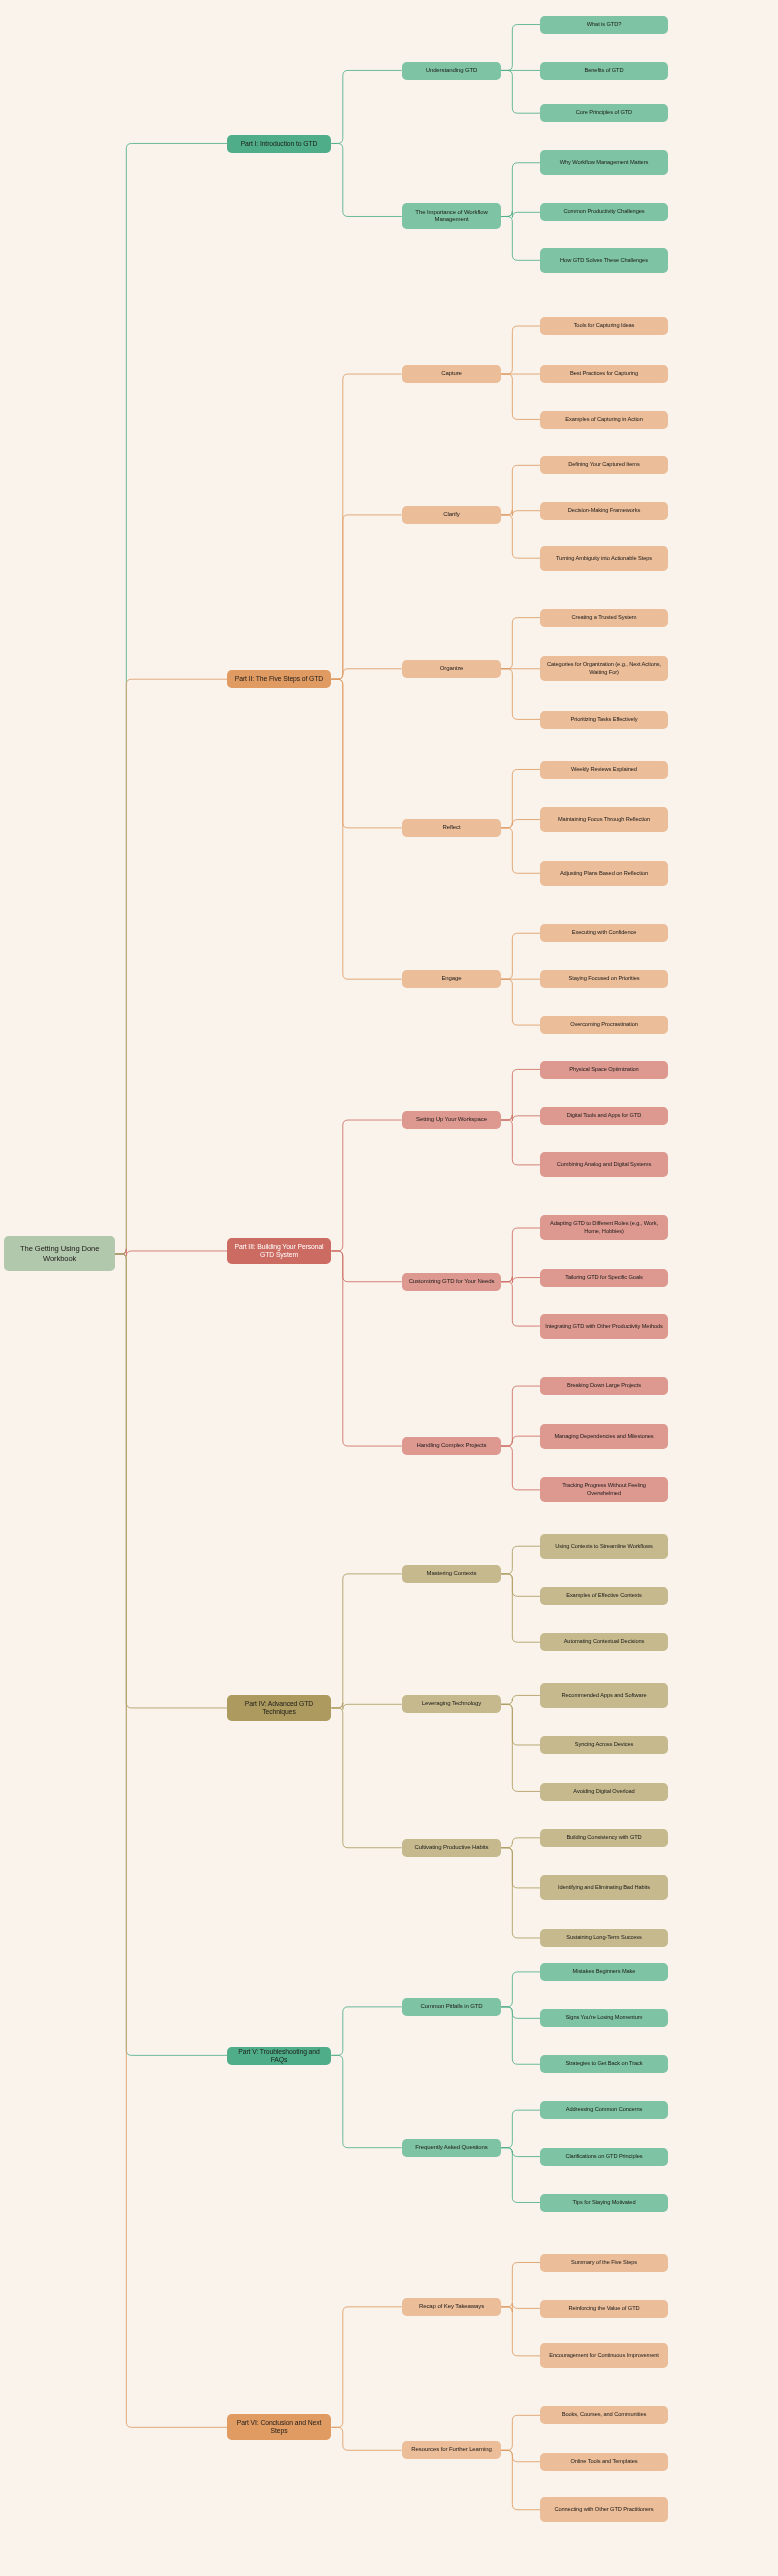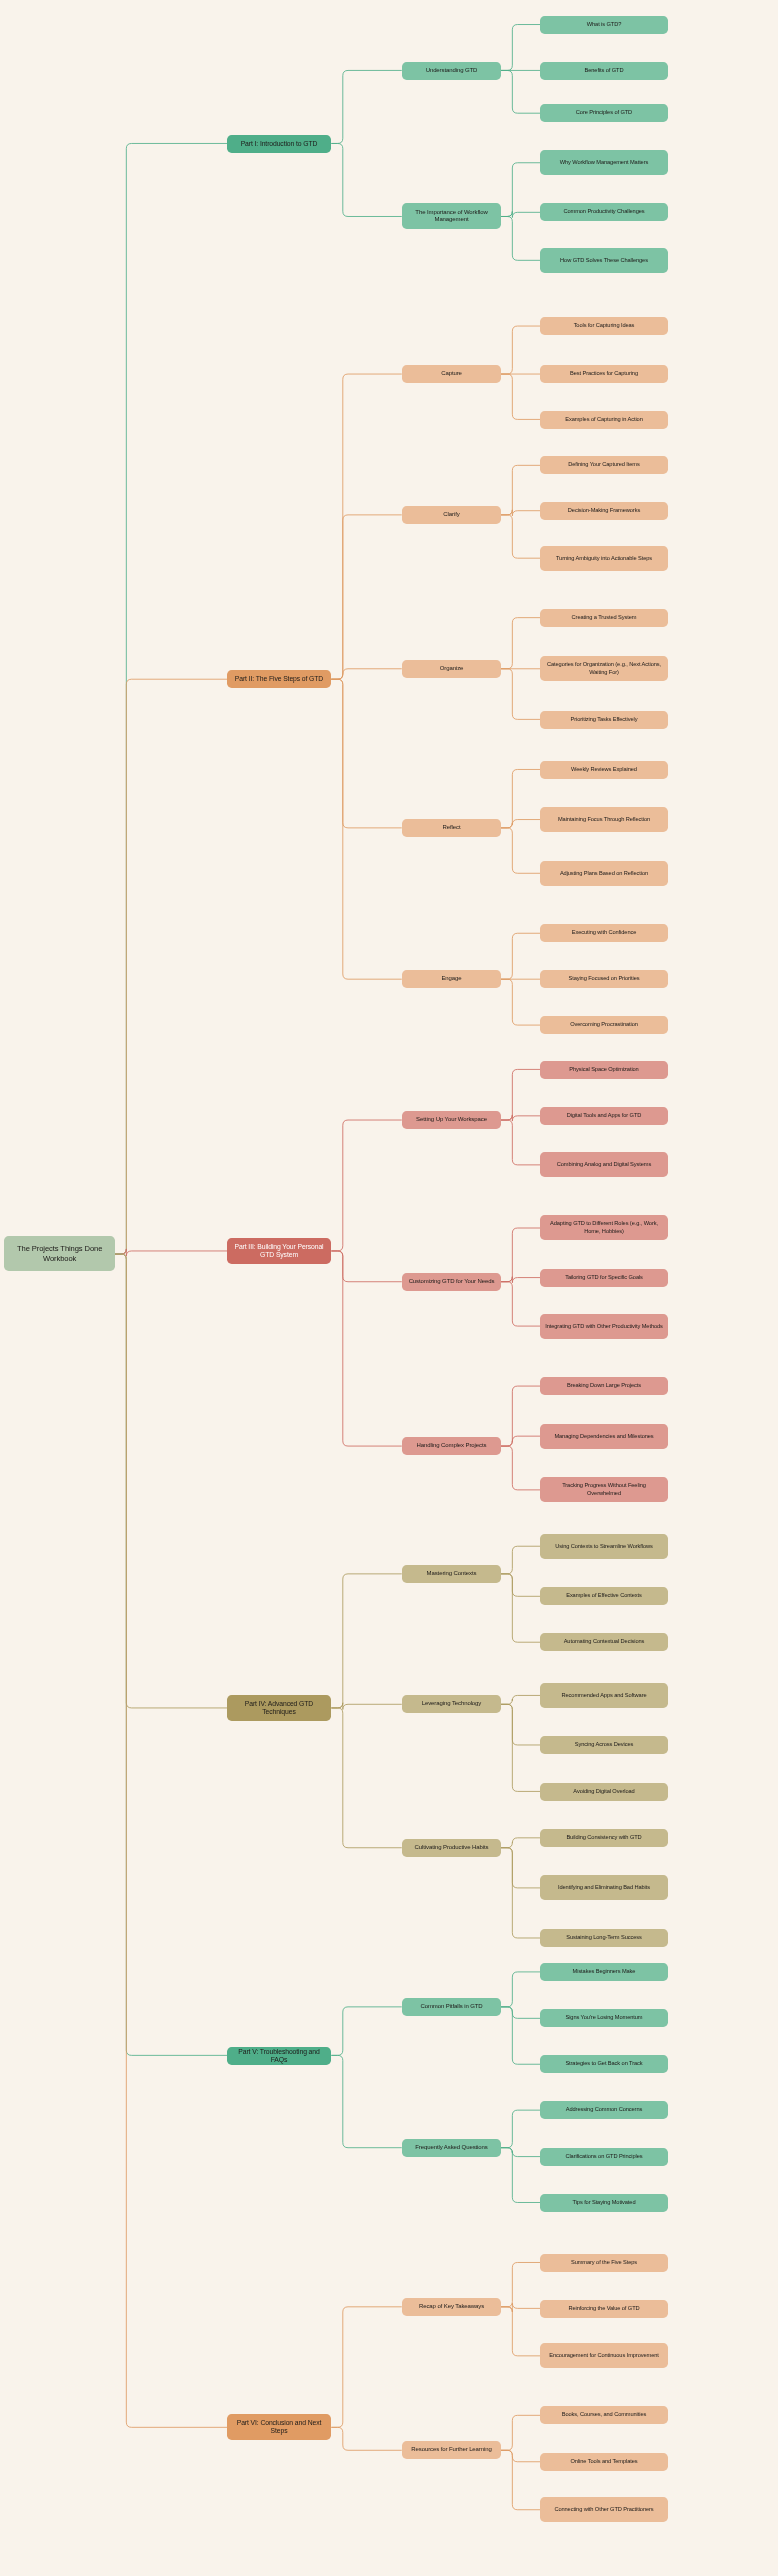--- a/index.html
+++ b/index.html
@@ -121,21 +121,21 @@
       <path d="M 220 2404 L 232 2404 Q 242 2404 242 2414 L 242 4643 Q 242 4653 252 4653 L 435 4653" fill="none" stroke="#DD9A63" stroke-width="1.6"></path>
       <path d="M 635 4653 L 647 4653 Q 657 4653 657 4643 L 657 4432 Q 657 4422 667 4422 L 770 4422" fill="none" stroke="#DD9A63" stroke-width="1.6"></path>
       <path d="M 960 4422 L 972 4422 Q 982 4422 982 4412 L 982 4347 Q 982 4337 992 4337 L 1035 4337" fill="none" stroke="#DD9A63" stroke-width="1.6"></path>
       <path d="M 960 4422 L 972 4422 Q 982 4422 982 4432 L 982 4415 Q 982 4425 992 4425 L 1035 4425" fill="none" stroke="#DD9A63" stroke-width="1.6"></path>
       <path d="M 960 4422 L 972 4422 Q 982 4422 982 4432 L 982 4506 Q 982 4516 992 4516 L 1035 4516" fill="none" stroke="#DD9A63" stroke-width="1.6"></path>
       <path d="M 635 4653 L 647 4653 Q 657 4653 657 4663 L 657 4687 Q 657 4697 667 4697 L 770 4697" fill="none" stroke="#DD9A63" stroke-width="1.6"></path>
       <path d="M 960 4697 L 972 4697 Q 982 4697 982 4687 L 982 4640 Q 982 4630 992 4630 L 1035 4630" fill="none" stroke="#DD9A63" stroke-width="1.6"></path>
       <path d="M 960 4697 L 972 4697 Q 982 4697 982 4707 L 982 4709 Q 982 4719 992 4719 L 1035 4719" fill="none" stroke="#DD9A63" stroke-width="1.6"></path>
       <path d="M 960 4697 L 972 4697 Q 982 4697 982 4707 L 982 4801 Q 982 4811 992 4811 L 1035 4811" fill="none" stroke="#DD9A63" stroke-width="1.6"></path>
     </svg>
-<div class="node lvl0" style="left: 4.2px; top: 1236px; width: 111px; height: 35px; background: rgb(178, 200, 172);">The Projects Things Done Workbook</div>
+<div class="node lvl0" style="left: 4.2px; top: 1236px; width: 111px; height: 35px; background: rgb(178, 200, 172);">The Getting Using Done Workbook</div>
     <div class="node lvl1" style="left: 227px; top: 135px; width: 104px; height: 18px; background: rgb(79, 174, 137);">Part I: Introduction to GTD</div>
     <div class="node lvl2" style="left: 402px; top: 62px; width: 99px; height: 18px; background: rgb(125, 195, 164);">Understanding GTD</div>
     <div class="node lvl3" style="left: 540px; top: 15.7px; width: 128px; height: 18px; background: rgb(125, 195, 164);">What is GTD?</div>
     <div class="node lvl3" style="left: 540px; top: 62px; width: 128px; height: 18px; background: rgb(125, 195, 164);">Benefits of GTD</div>
     <div class="node lvl3" style="left: 540px; top: 104px; width: 128px; height: 18px; background: rgb(125, 195, 164);">Core Principles of GTD</div>
     <div class="node lvl2" style="left: 402px; top: 203px; width: 99px; height: 26px; background: rgb(125, 195, 164);">The Importance of Workflow Management</div>
     <div class="node lvl3" style="left: 540px; top: 150px; width: 128px; height: 25px; background: rgb(125, 195, 164);">Why Workflow Management Matters</div>
     <div class="node lvl3" style="left: 540px; top: 203px; width: 128px; height: 18px; background: rgb(125, 195, 164);">Common Productivity Challenges</div>
     <div class="node lvl3" style="left: 540px; top: 248px; width: 128px; height: 25px; background: rgb(125, 195, 164);">How GTD Solves These Challenges</div>
     <div class="node lvl1" style="left: 227px; top: 670px; width: 104px; height: 18px; background: rgb(224, 155, 99);">Part II: The Five Steps of GTD</div>

